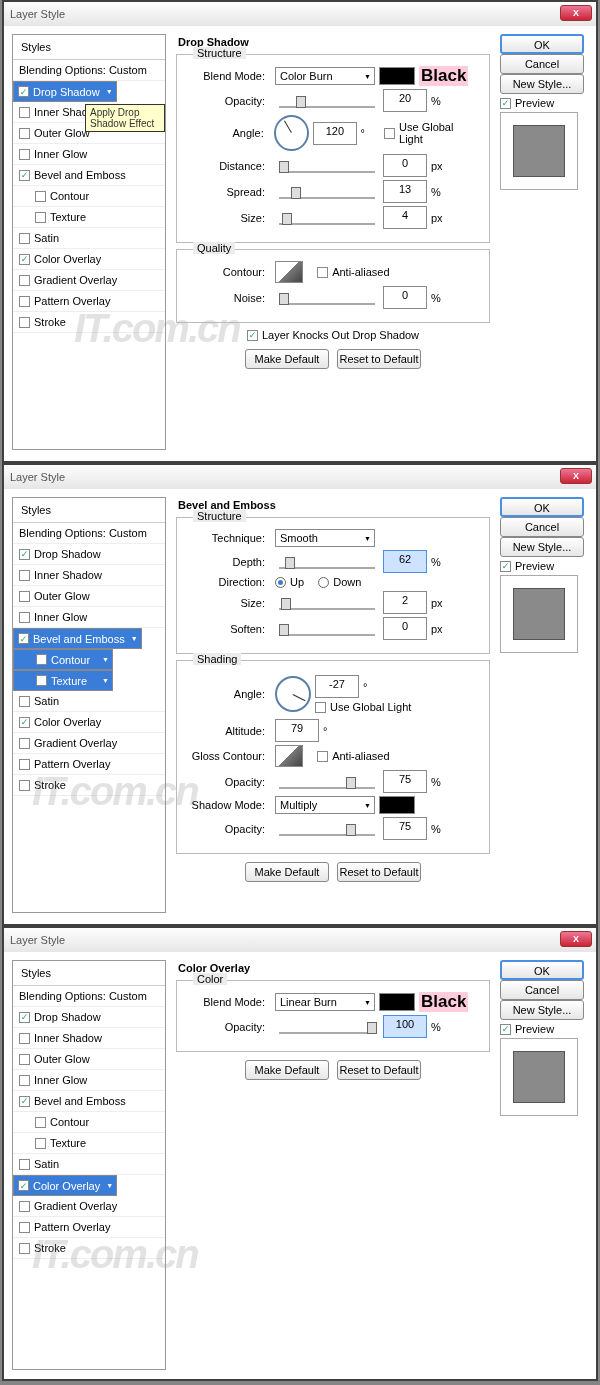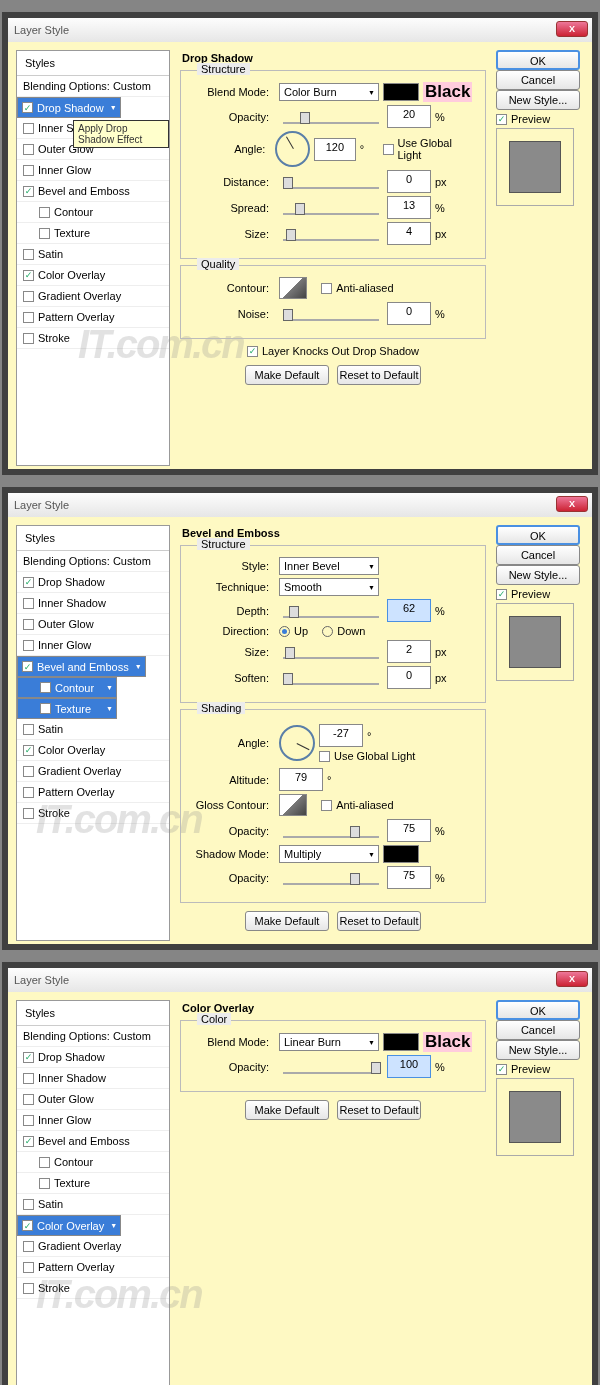--- a/index.html
+++ b/index.html
@@ -1,17 +1,17 @@
 <!DOCTYPE html>
 <html><head>
 <meta charset="utf-8">
 <style>
 *{box-sizing:border-box;font-family:Tahoma,Arial,sans-serif;font-size:11px;margin:0;padding:0}
 body{background:#858585}
-.dlg{width:596px;background:#fef9c3;border:6px solid #404040;margin:12px auto}
+.dlg{width:596px;background:#ffffff;border:2px solid #404040;margin:0 auto}
 .tbar{height:24px;background:linear-gradient(#fdfdfd,#e6e6e6);display:flex;align-items:center;padding:0 6px;color:#555;position:relative}
 .cbtn{position:absolute;right:4px;top:3px;width:32px;height:16px;background:linear-gradient(#e79,#c23);border:1px solid #933;border-radius:3px;display:flex;align-items:center;justify-content:center;color:#fff;font-weight:bold;font-size:9px}
 .body{display:flex;padding:8px;gap:8px;align-items:flex-start}
 .styles{width:154px;border:1px solid #999;background:#fff}
 .sh{padding:6px 8px;border-bottom:1px solid #ccc}
 .srow{display:flex;align-items:center;padding:4px 6px;border-bottom:1px solid #eee;gap:4px;min-height:21px}
 .srow.sel{background:#3a7dd8;color:#fff}
 .srow.sub{padding-left:22px}
 .chk{width:11px;height:11px;border:1px solid #888;background:#fff;display:inline-flex;align-items:center;justify-content:center;font-size:9px;color:#2a6}
 .mid{flex:1}
@@ -57,21 +57,21 @@
   <div class="styles" style="height:416px">
    <div class="sh">Styles</div>
    <div class="srow">Blending Options: Custom</div>
    <div class="srow sel">
           <span class="chk">✓</span>
           <span>Drop Shadow</span>
         </div>
    <div class="srow" style="position:relative">
           <span class="chk"></span>
           <span>Inner Shadow</span>
-          <span class="anno" style="left:56px;top:2px">Apply Drop Shadow Effect</span>
+          <span class="anno" style="left:72px;top:2px">Apply Drop Shadow Effect</span>
         </div>
    <div class="srow">
           <span class="chk"></span>
           <span>Outer Glow</span>
         </div>
    <div class="srow">
           <span class="chk"></span>
           <span>Inner Glow</span>
         </div>
    <div class="srow">
@@ -241,24 +241,20 @@
    <div class="srow">
           <span class="chk"></span>
           <span>Stroke</span>
         </div>
   </div>
   <div class="mid">
    <div class="ttl">Bevel and Emboss</div>
    <div class="fs">
           <span class="lg">Structure</span>
     <div class="row">
-            <span class="lbl">Style:</span>
-            <span class="sel">Inner Bevel</span>
-          </div>
-    <div class="row">
             <span class="lbl">Technique:</span>
             <span class="sel">Smooth</span>
           </div>
     <div class="row">
             <span class="lbl">Depth:</span>
             <span class="sld" style="--p:6%"></span>
             <span class="num hl">62</span>
             <span class="unit">%</span>
           </div>
     <div class="row"><span class="lbl">Direction:</span><span class="rad on"></span><span>Up</span>&nbsp;&nbsp;<span class="rad"></span><span>Down</span></div>

